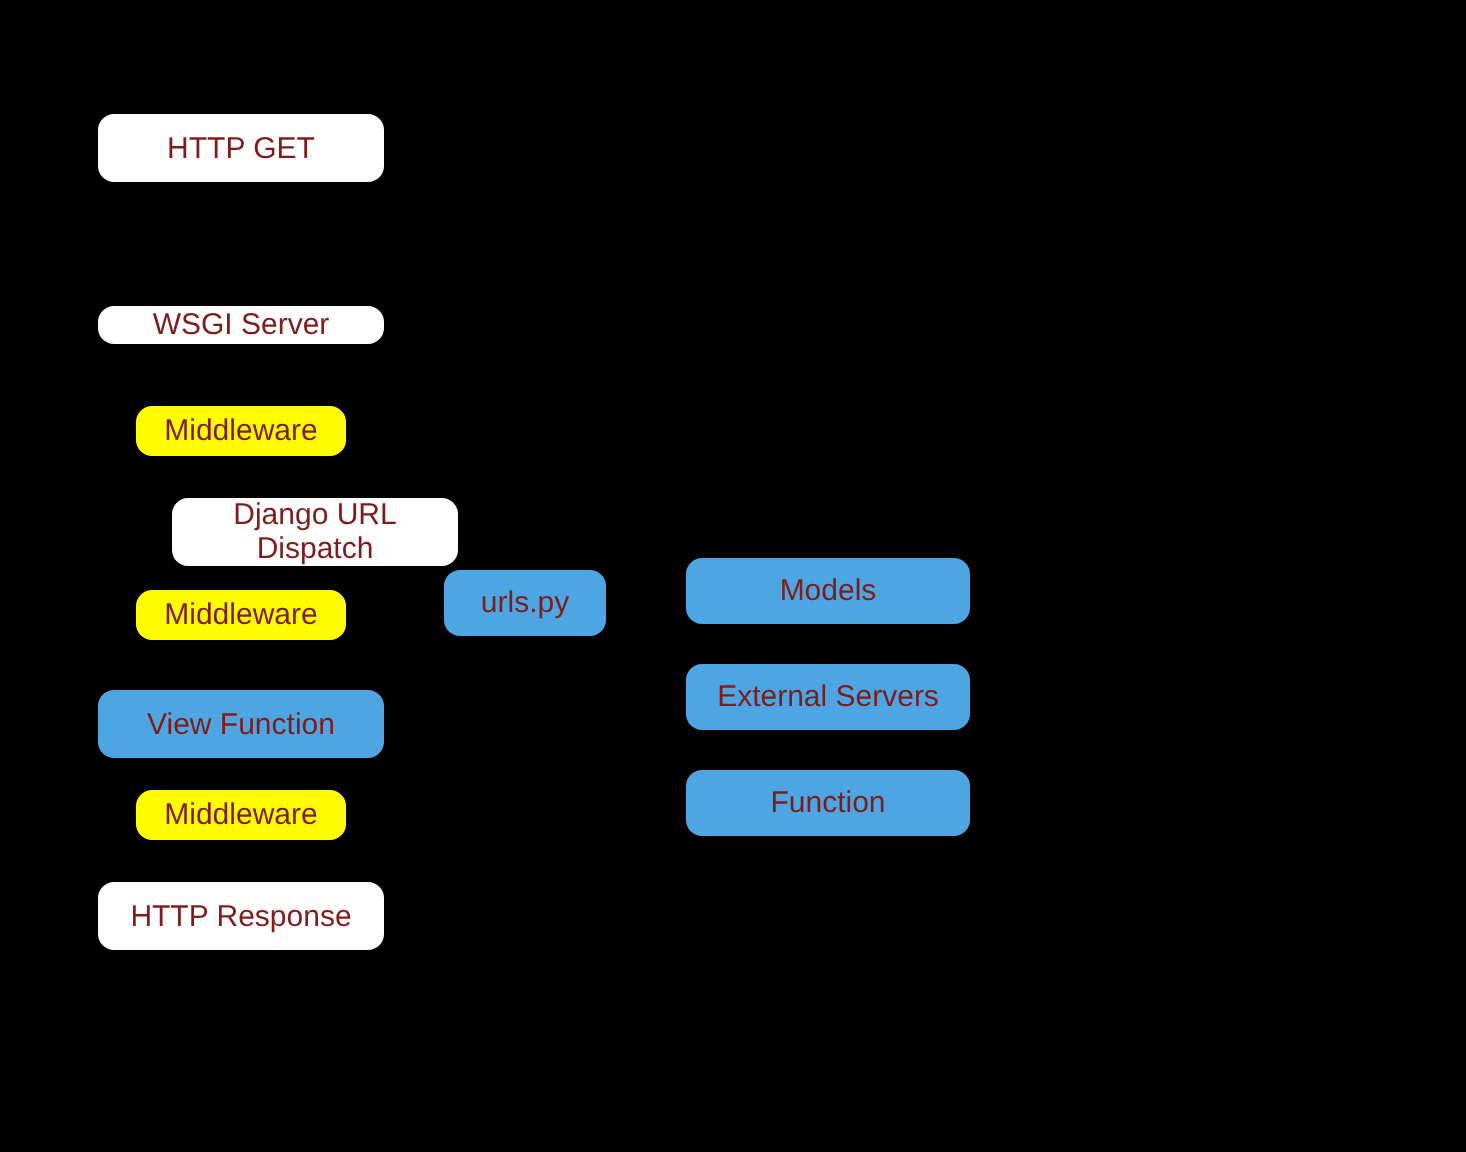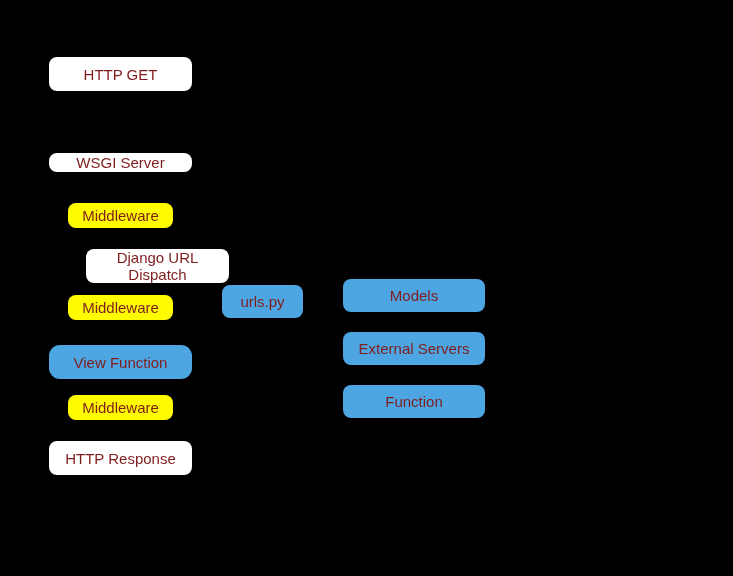--- a/index.html
+++ b/index.html
@@ -33,21 +33,21 @@
     </div>
   <div class="node" id="n-middleware-1" style="background: rgb(255, 251, 0);">
       <span>Middleware</span>
     </div>
   <div class="node" id="n-django-url-dispatch" style="background: rgb(255, 255, 255);">
       <span>Django URL Dispatch</span>
     </div>
   <div class="node" id="n-middleware-2" style="background: rgb(255, 251, 0);">
       <span>Middleware</span>
     </div>
-  <div class="node" id="n-view-function" style="background: rgb(77, 166, 226); border-radius: 11px;">
+  <div class="node" id="n-view-function" style="background: rgb(77, 166, 226);">
       <span>View Function</span>
     </div>
   <div class="node" id="n-middleware-3" style="background: rgb(255, 251, 0);">
       <span>Middleware</span>
     </div>
   <div class="node" id="n-http-response" style="background: rgb(255, 255, 255);">
       <span>HTTP Response</span>
     </div>
   <div class="node" id="n-urls-py" style="background: rgb(77, 166, 226);">
       <span>urls.py</span>

